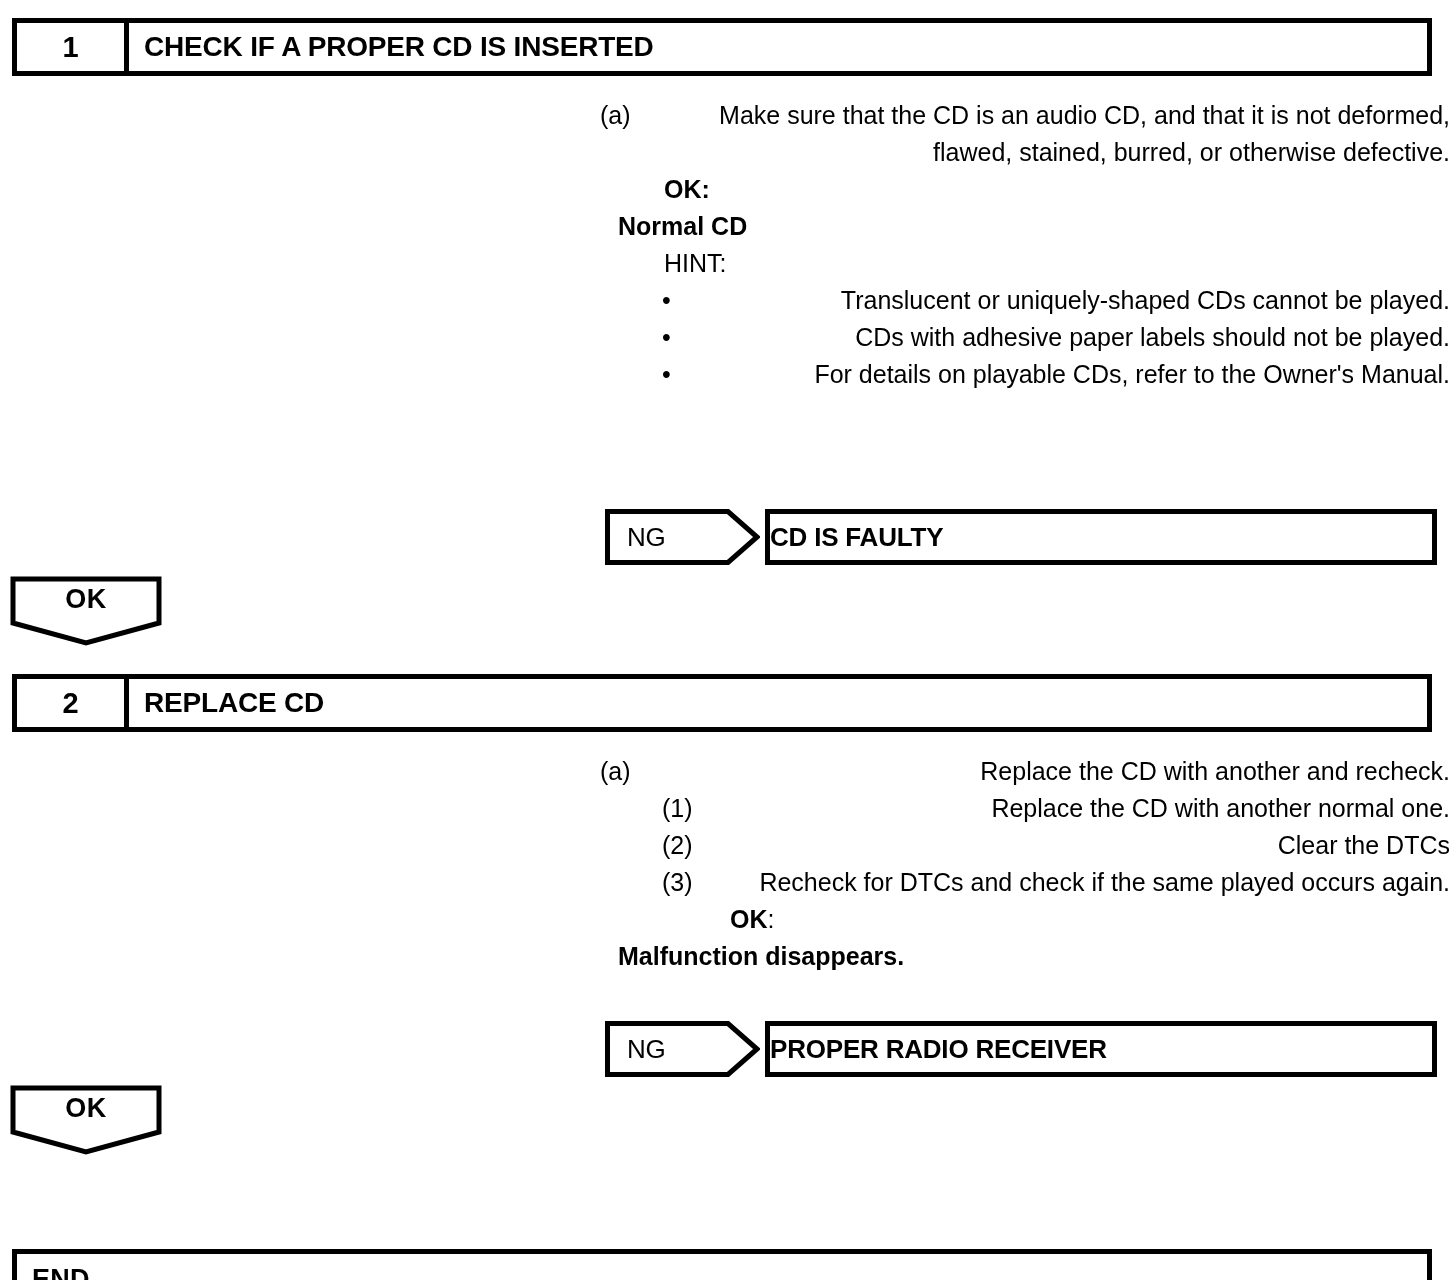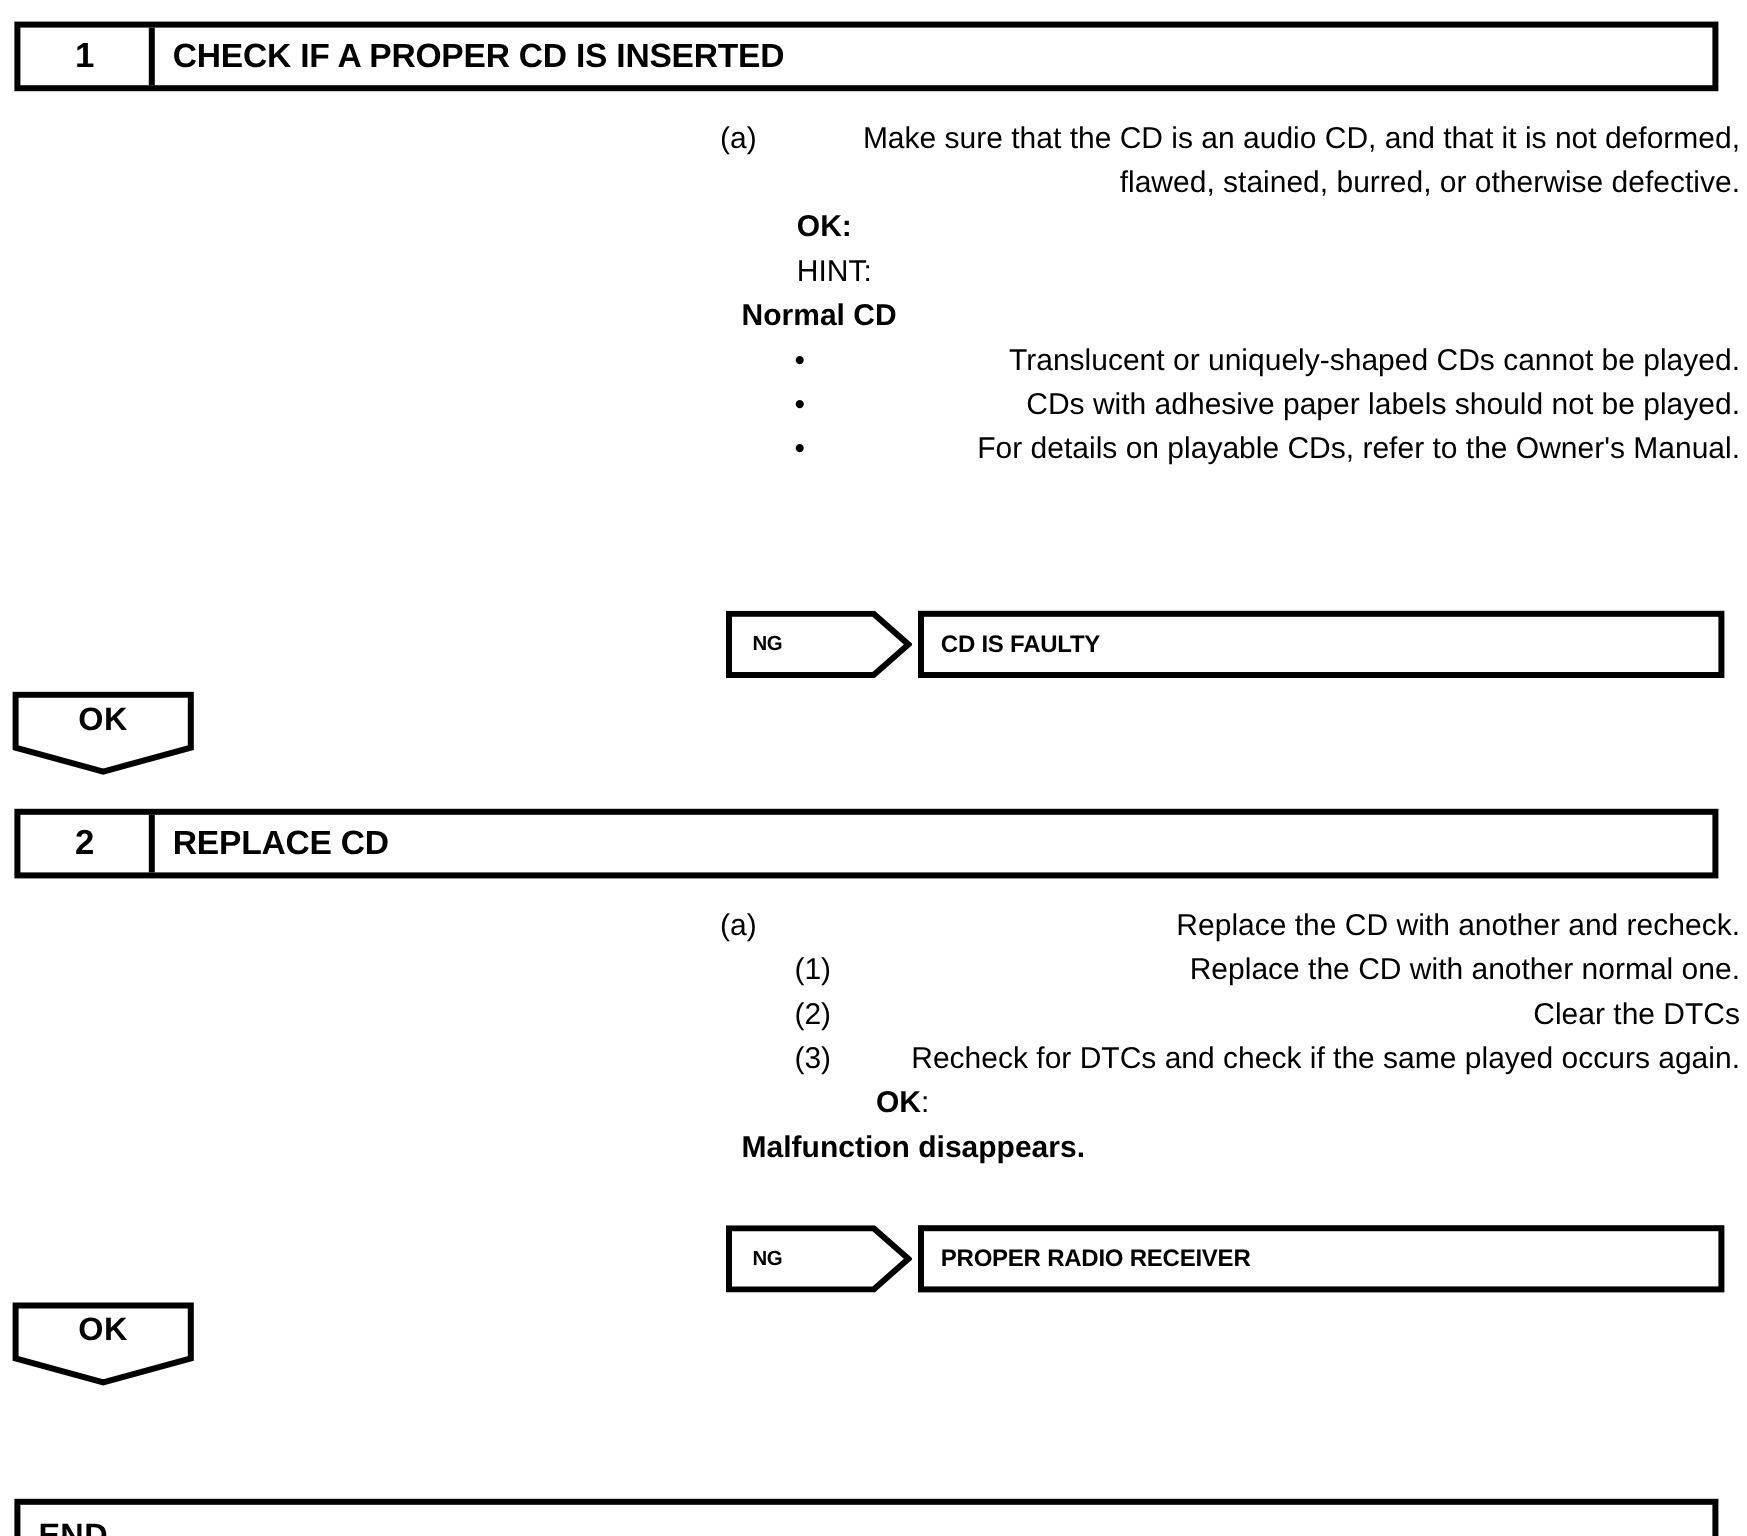--- a/index.html
+++ b/index.html
@@ -88,36 +88,35 @@
     height: 56px;
   }
   .ng-arrow svg { display: block; }
   .ng-label {
     position: absolute;
     left: 22px;
     top: 0;
     height: 56px;
     display: flex;
     align-items: center;
-    font-size: 17px;
-    font-weight: bold;
+    font-size: 26px;
+    font-weight: normal;
     letter-spacing: -0.3px;
   }
   .result-box {
     position: absolute;
     left: 160px;
     top: 0;
     height: 56px;
     width: 672px;
     border: 5px solid #000;
     box-sizing: border-box;
     display: flex;
     align-items: center;
-    padding-left: 14px;
-    font-size: 20px;
+    font-size: 26px;
     font-weight: bold;
     letter-spacing: -0.2px;
     background: #fff;
   }
 
   
   .ok-arrow {
     position: absolute;
     left: 10px;
     width: 152px;
@@ -167,25 +166,25 @@
 
   <div class="row">
     <div class="marker marker-a">(a)</div>
     <div class="text">Make sure that the CD is an audio CD, and that it is not deformed, flawed, stained, burred, or otherwise defective.</div>
   </div>
 
   <div class="indent-1">
     <span class="bold">OK:</span>
   </div>
 
-  <div class="indent-1">HINT:</div>
-
   <div class="indent-1 nudge">
     <span class="bold">Normal CD</span>
   </div>
+
+  <div class="indent-1">HINT:</div>
 
   <div class="indent-bullets">
     <div class="row">
       <div class="marker marker-b">•</div>
       <div class="text">Translucent or uniquely-shaped CDs cannot be played.</div>
     </div>
     <div class="row">
       <div class="marker marker-b">•</div>
       <div class="text">CDs with adhesive paper labels should not be played.</div>
     </div>

